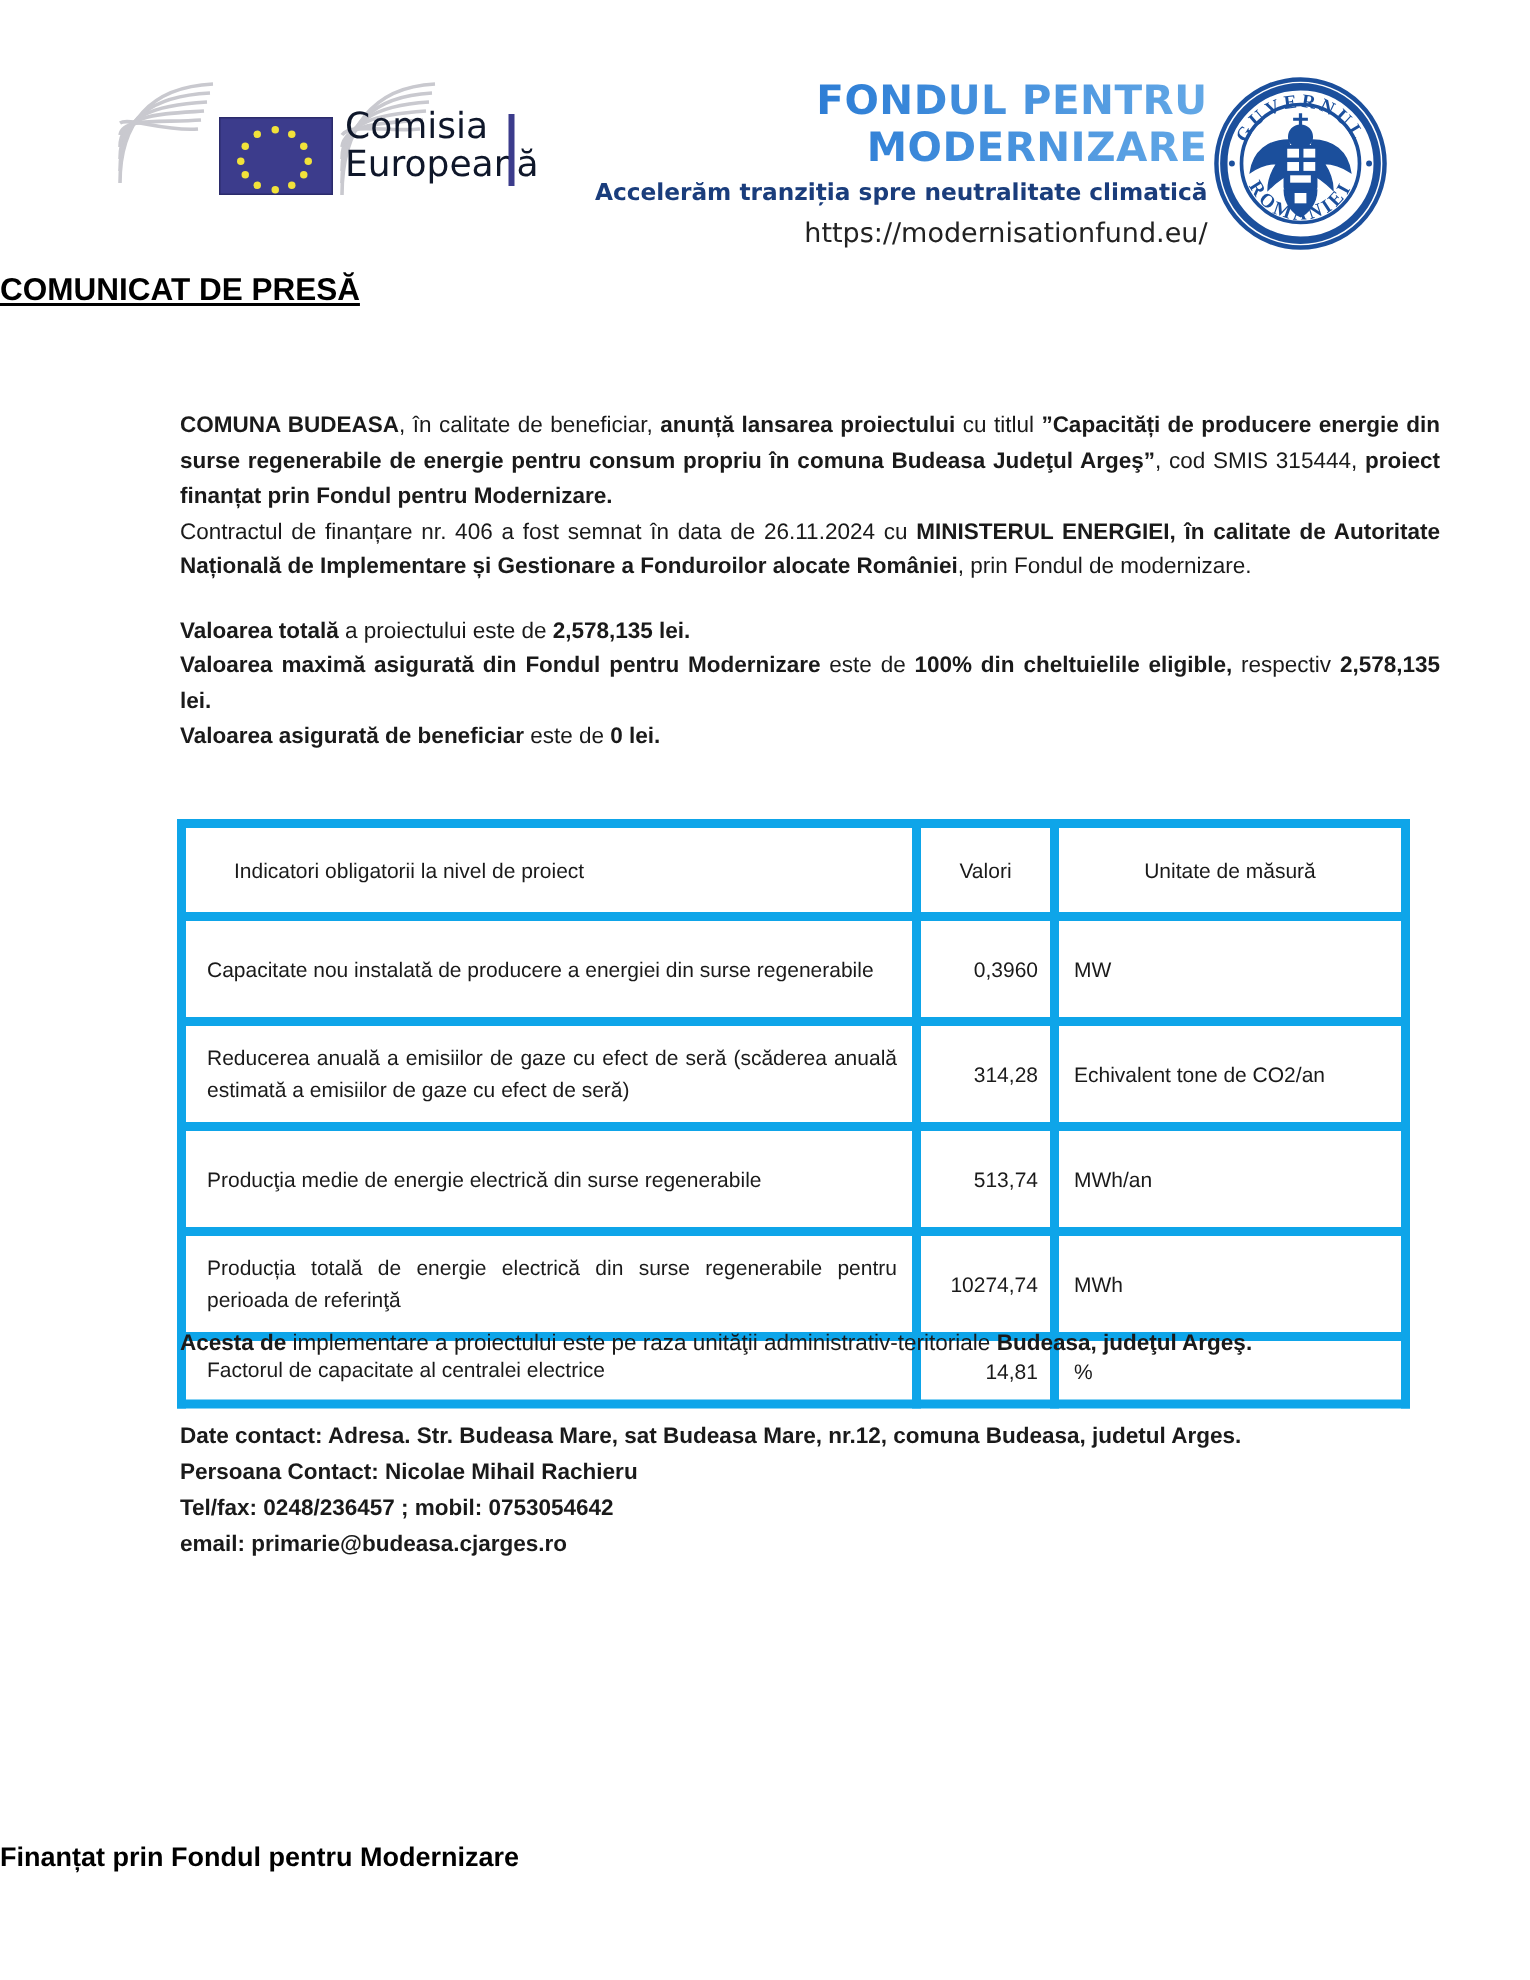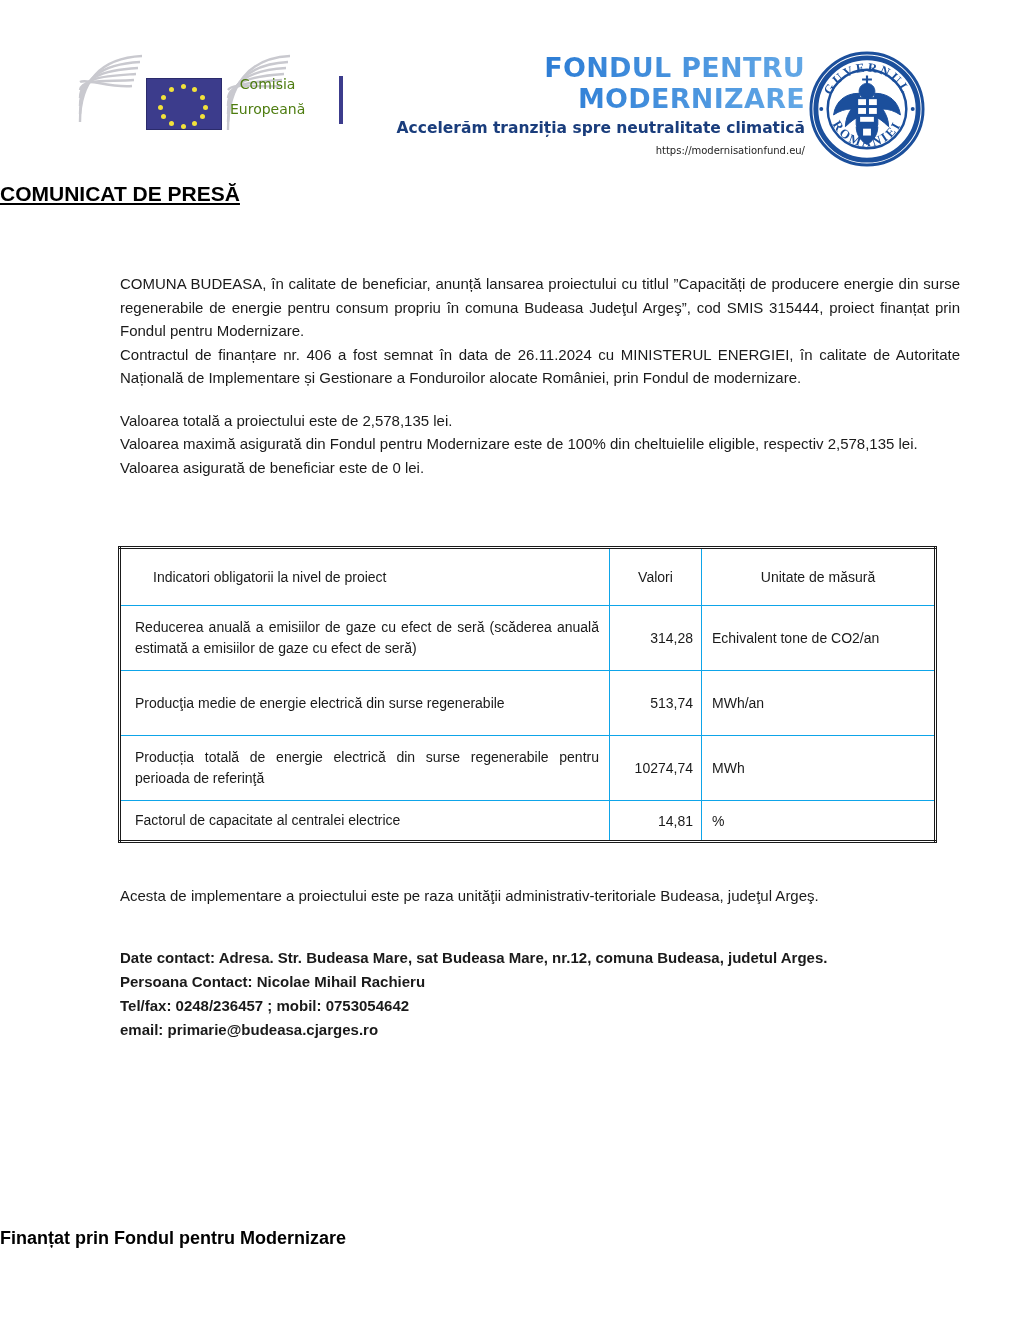--- a/index.html
+++ b/index.html
@@ -43,25 +43,24 @@
   }
   .eu-star {
     position: absolute;
     width: 5px; height: 5px;
     background: #f2e23a;
     border-radius: 50%;
   }
   .eu-text {
     position: absolute;
     left: 152px; top: 20px;
-    font-size: 14px;
+    font-size: 24px;
     line-height: 25px;
-    color: #4d7c0f;
+    color: #0f172a;
     font-family: "DejaVu Sans", sans-serif;
-    text-align: center;
   }
   .eu-bar {
     position: absolute;
     left: 261px; top: 24px;
     width: 4px; height: 48px;
     background: #3c3c8c;
   }
 
   
   .fund-block {
@@ -82,21 +81,21 @@
   }
   .fund-sub {
     margin-top: 5px;
     font-size: 15.5px;
     font-weight: bold;
     color: #1a3d7c;
     font-family: "DejaVu Sans", sans-serif;
   }
   .fund-url {
     margin-top: 8px;
-    font-size: 10px;
+    font-size: 18px;
     color: #222222;
     font-family: "DejaVu Sans", sans-serif;
   }
 
   
   .ro-seal {
     position: absolute;
     left: 808px; top: 28px;
     width: 118px; height: 118px;
   }
@@ -119,40 +118,40 @@
     width: 840px;
   }
   p.para {
     margin: 0;
     font-size: 15px;
     line-height: 23.5px;
     text-align: justify;
     color: #1a1a1a;
   }
   p.para.nojust { text-align: left; }
-  .b { font-weight: normal; }
+  .b { font-weight: bold; }
   .gap-md { height: 19px; }
 
   
   .tbl-wrap {
     position: absolute;
     left: 118px; top: 546px;
     width: 816px;
   }
   table.ind {
     border-collapse: collapse;
     width: 100%;
     table-layout: fixed;
     border-left: 3px double #1a1a1a;
     border-right: 3px double #1a1a1a;
     border-top: 3px double #1a1a1a;
     border-bottom: 3px double #1a1a1a;
   }
   table.ind td, table.ind th {
-    border: 1px solid #0ea5e9;
+    border: 6px solid #0ea5e9;
     font-size: 14px;
     color: #1a1a1a;
     font-weight: normal;
     vertical-align: middle;
   }
   th.c-name, th.c-val, th.c-unit {
     font-weight: bold;
     text-align: center;
     height: 54px;
     font-size: 14.5px;
@@ -320,20 +319,25 @@
     </colgroup>
     <thead>
       <tr>
         <th class="c-name">Indicatori obligatorii la nivel de proiect</th>
         <th class="c-val">Valori</th>
         <th class="c-unit">Unitate de măsură</th>
       </tr>
     </thead>
     <tbody>
       <tr class="r-tall">
+        <td class="c-name">Capacitate nou instalată de producere a energiei din surse regenerabile</td>
+        <td class="c-val">0,3960</td>
+        <td class="c-unit">MW</td>
+      </tr>
+      <tr class="r-tall">
         <td class="c-name">Reducerea anuală a emisiilor de gaze cu efect de seră (scăderea anuală estimată  a emisiilor de gaze cu efect de seră)</td>
         <td class="c-val">314,28</td>
         <td class="c-unit">Echivalent tone de CO2/an</td>
       </tr>
       <tr class="r-tall">
         <td class="c-name">Producţia medie de energie electrică din surse regenerabile</td>
         <td class="c-val">513,74</td>
         <td class="c-unit">MWh/an</td>
       </tr>
       <tr class="r-tall">

